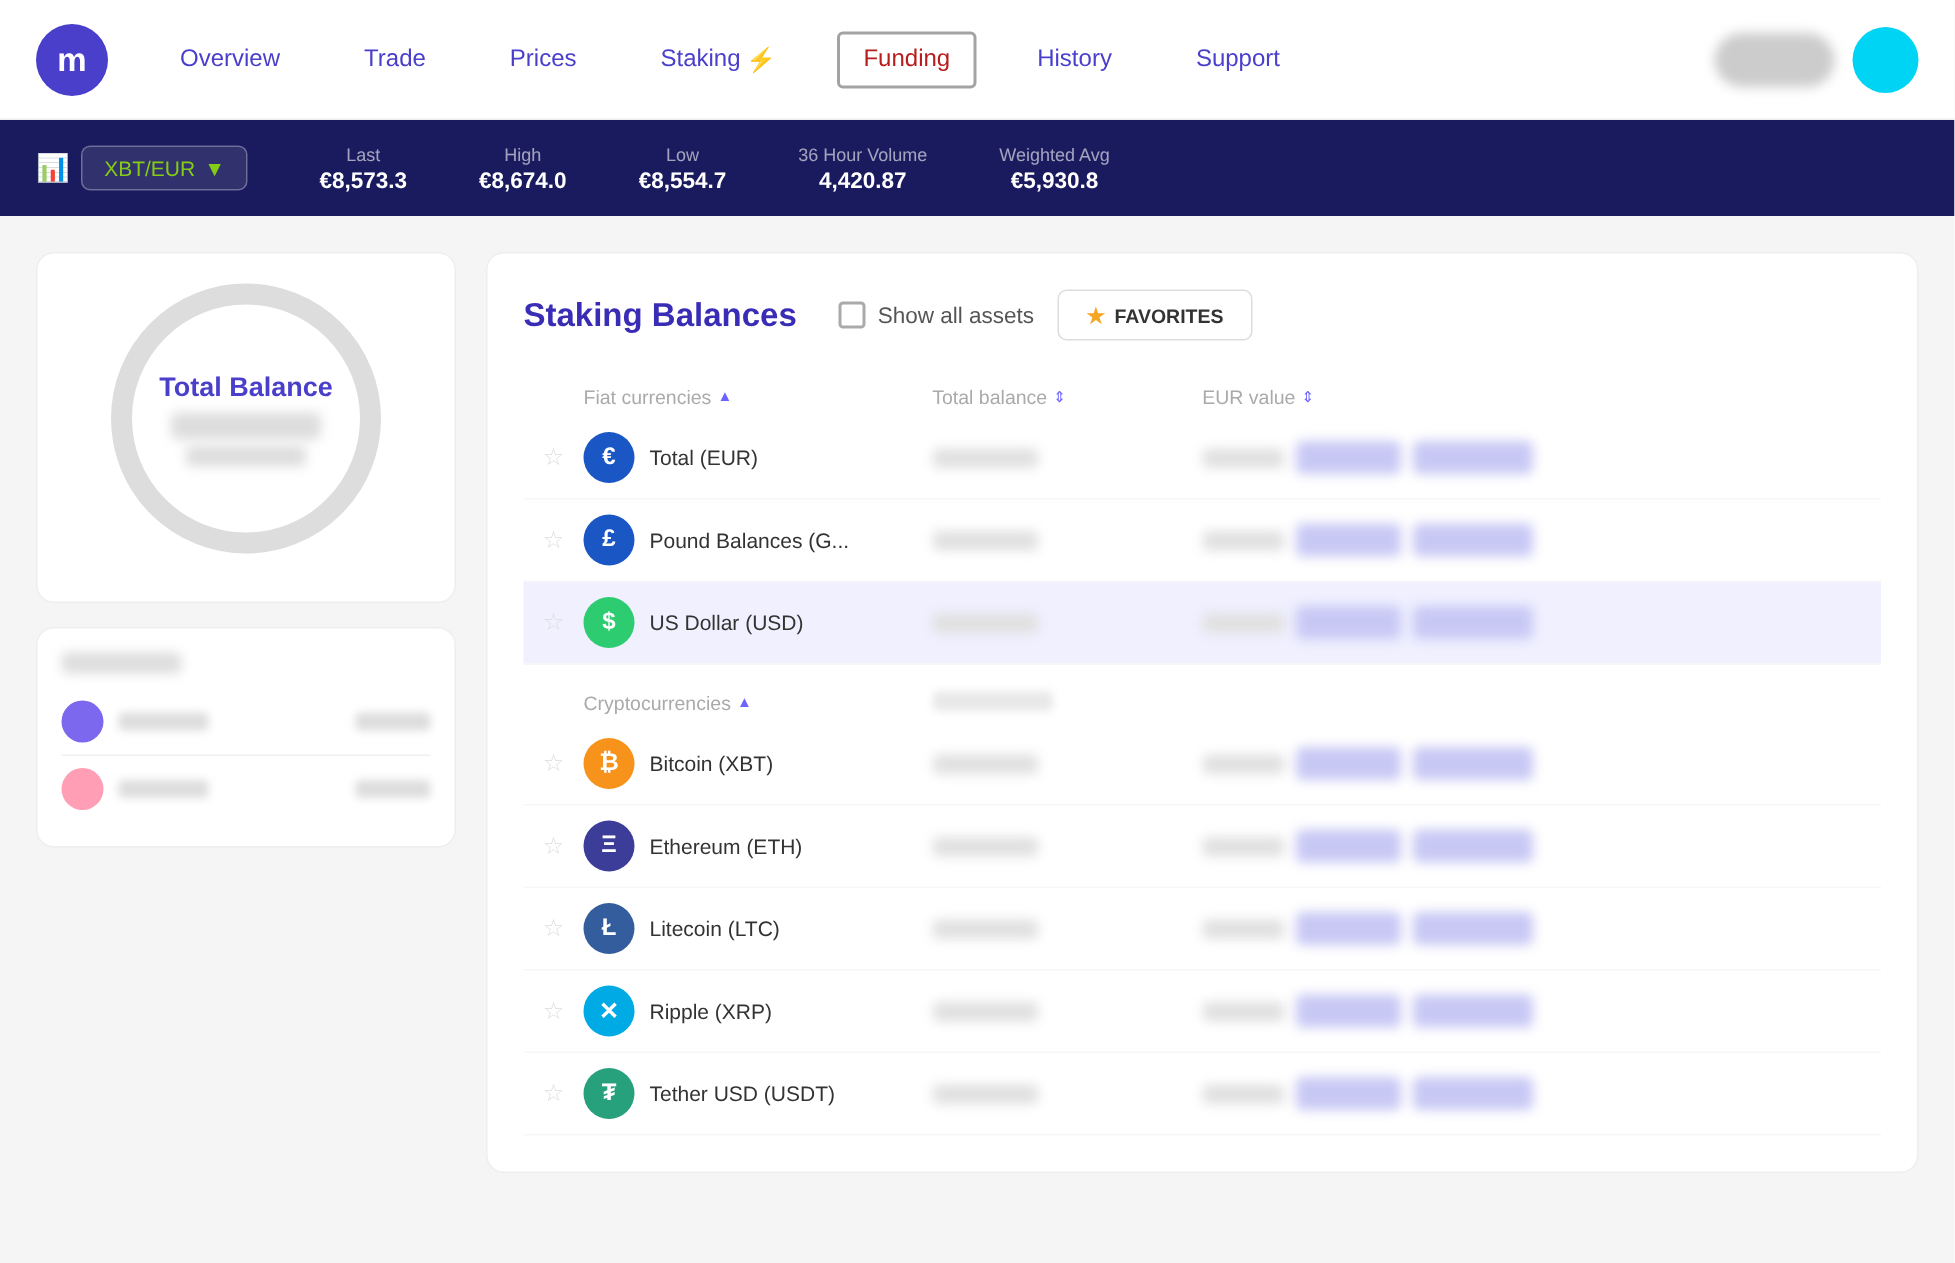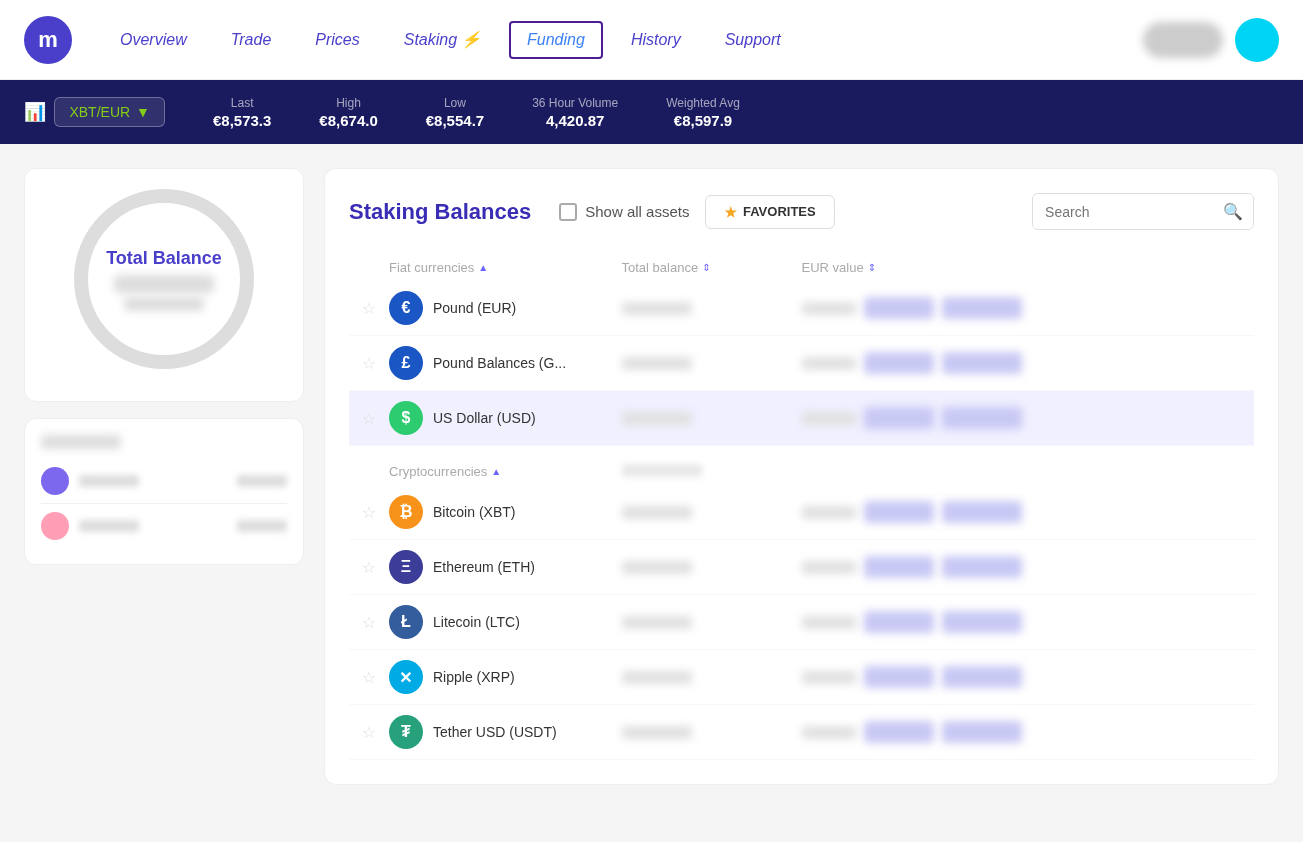--- a/index.html
+++ b/index.html
@@ -18,34 +18,34 @@
       margin-right: 32px;
     }
     .logo-circle {
       width: 48px; height: 48px;
       background: #4a3fcb;
       border-radius: 50%;
       display: flex; align-items: center; justify-content: center;
       color: white; font-size: 22px; font-weight: bold;
     }
     .nav-links {
-      display: flex; align-items: center; gap: 12px; flex: 1; font-style: italic;
+      display: flex; align-items: center; gap: 24px; flex: 1;
     }
     .nav-link {
       padding: 8px 16px;
       font-size: 16px;
       color: #4a3fcb;
       font-weight: 500;
       cursor: pointer;
       border-radius: 4px;
       text-decoration: none;
     }
     .nav-link.active {
-      border: 2px solid #4c1d95;
-      color: #3b82f6;
+      border: 2px solid #a3a3a3;
+      color: #b91c1c;
     }
     .nav-link.staking { display: flex; align-items: center; gap: 4px; }
     .nav-right {
       display: flex; align-items: center; gap: 12px; margin-left: auto;
     }
     .avatar-blur {
       width: 80px; height: 36px;
       background: #ccc;
       border-radius: 18px;
       filter: blur(4px);
@@ -320,21 +320,21 @@
   <div class="ticker-stat">
     <span class="ticker-label">Low</span>
     <span class="ticker-value">€8,554.7</span>
   </div>
   <div class="ticker-stat">
     <span class="ticker-label">36 Hour Volume</span>
     <span class="ticker-value">4,420.87</span>
   </div>
   <div class="ticker-stat">
     <span class="ticker-label">Weighted Avg</span>
-    <span class="ticker-value">€8,597.9</span>
+    <span class="ticker-value">€5,930.8</span>
   </div>
 </div>
 
 <div class="main-content">
 
   <div class="left-panel">
     <div class="balance-circle-card">
       <div class="circle-chart">
         <span class="total-balance-label">Total Balance</span>
         <div class="balance-value-blur"></div>
@@ -362,26 +362,20 @@
     <div class="balances-header">
       <span class="balances-title">Staking Balances</span>
       <div class="show-all-container">
         <div class="checkbox"></div>
         <span class="show-all-label">Show all assets</span>
       </div>
       <button class="favorites-btn">
         <span class="star-icon">★</span>
         <span>FAVORITES</span>
       </button>
-      <div class="search-box">
-        <input class="search-input" type="text" placeholder="Search" style="">
-        <button class="search-btn">
-          <span>🔍</span>
-        </button>
-      </div>
     </div>
 
     <div class="section-title-row">
       <div></div>
       <div class="section-title">
         <span>Fiat currencies</span>
         <span class="sort-arrow">▲</span>
       </div>
       <div class="section-title">
         <span>Total balance</span>
@@ -393,21 +387,21 @@
       </div>
       <div></div>
     </div>
 
     <div class="currency-row">
       <div class="star-cell">
         <span class="row-star">☆</span>
       </div>
       <div class="currency-info">
         <div class="currency-icon eur">€</div>
-        <span class="currency-name">Pound (EUR)</span>
+        <span class="currency-name">Total (EUR)</span>
       </div>
       <div class="amount-blur"></div>
       <div class="eur-col">
         <div class="eur-blur"></div>
         <div class="btn-blur"></div>
         <div class="btn-blur2"></div>
       </div>
     </div>
 
     <div class="currency-row">

